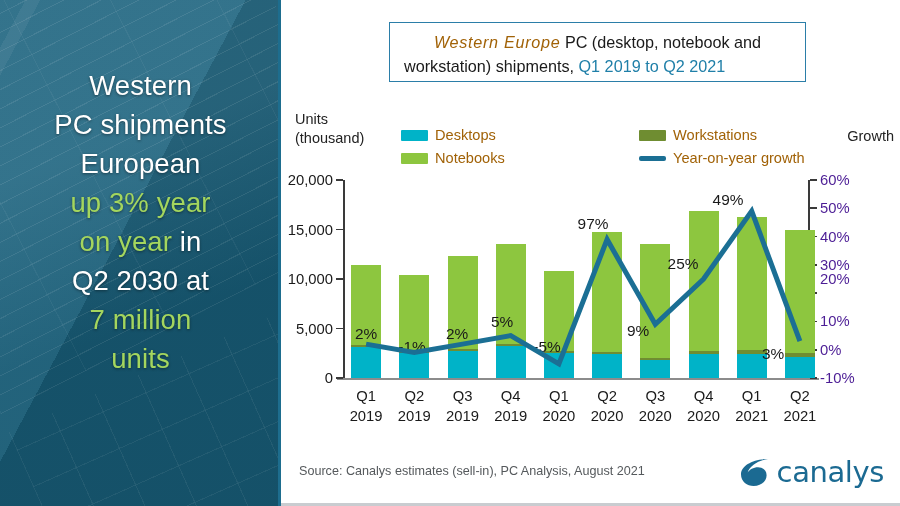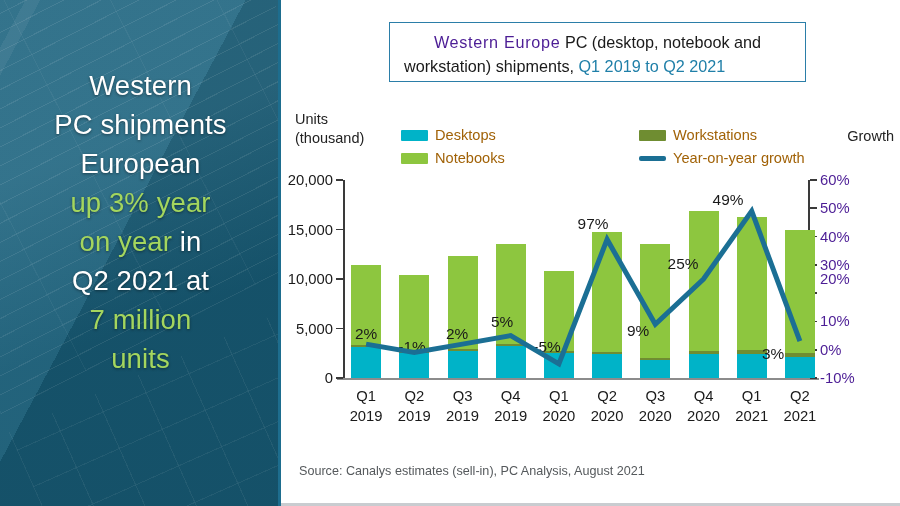--- a/index.html
+++ b/index.html
@@ -73,21 +73,21 @@
   .title-box {
     position:absolute; left:108px; top:22px; width:417px; height:60px;
     border:1.3px solid #2b7ea8;
     background:#fff;
     padding:7px 14px 0 14px;
   }
   .title-box .ln {
     font-size:16.2px; line-height:24px; color:#1a1a1a; white-space:nowrap;
   }
   .title-box .ln.l1 { text-align:center; }
-  .title-box .region { color:#4c1d95; letter-spacing:.7px; }
+  .title-box .region { color:#a16207; letter-spacing:.7px;font-style:italic; }
   .title-box .period { color:#1f7fa8; }
 
   
   .units-label {
     position:absolute; left:14px; top:110px;
     font-size:14.5px; line-height:19px; color:#222; white-space:pre-line;
   }
   .growth-label {
     position:absolute; right:6px; top:128px;
     font-size:14.5px; color:#222;
@@ -179,21 +179,21 @@
     <div class="lp-tex"></div>
     <div class="lp-grid"></div>
     <div class="lp-keys"></div>
     <div class="lp-sheen"></div>
     <div class="lp-text">
       <div><span>Western</span></div>
       <div><span>PC shipments</span></div>
       <div><span>European</span></div>
       <div><span class="hl">up 3% year</span></div>
       <div><span class="hl">on year</span><span> in</span></div>
-      <div><span>Q2 2021 at</span></div>
+      <div><span>Q2 2030 at</span></div>
       <div><span class="hl">7 million</span></div>
       <div><span class="hl">units</span></div>
     </div>
   </div>
   <div class="divider"></div>
 
   <div class="right-panel">
 
     <div class="title-box">
       <div class="ln l1">
@@ -376,17 +376,23 @@
           <div>2021</div>
         </div>
         <div class="xlab" style="left: 440.9px;">
           <div>Q2</div>
           <div>2021</div>
         </div>
       </div>
 
     <div class="source">Source: Canalys estimates (sell-in), PC Analysis, August 2021</div>
 
+    <div class="logo">
+      <svg width="34" height="30" viewBox="0 0 34 30">
+        <path d="M30 2 C16 2 3 8 3 17.5 C3 24.6 9.2 29 15.6 29 C23 29 28.6 24.3 28.6 18.2 C28.6 13.4 24.8 10.3 20 10.3 C15.4 10.3 11.6 12.6 9.6 15.6 C12.1 8.6 20 3.6 30 2 Z" fill="#1b6a92"></path>
+      </svg>
+      <span class="logo-txt">canalys</span>
+    </div>
 
   </div>
 
   <div class="bottom-rule"></div>
 </div>
 
 </body></html>

